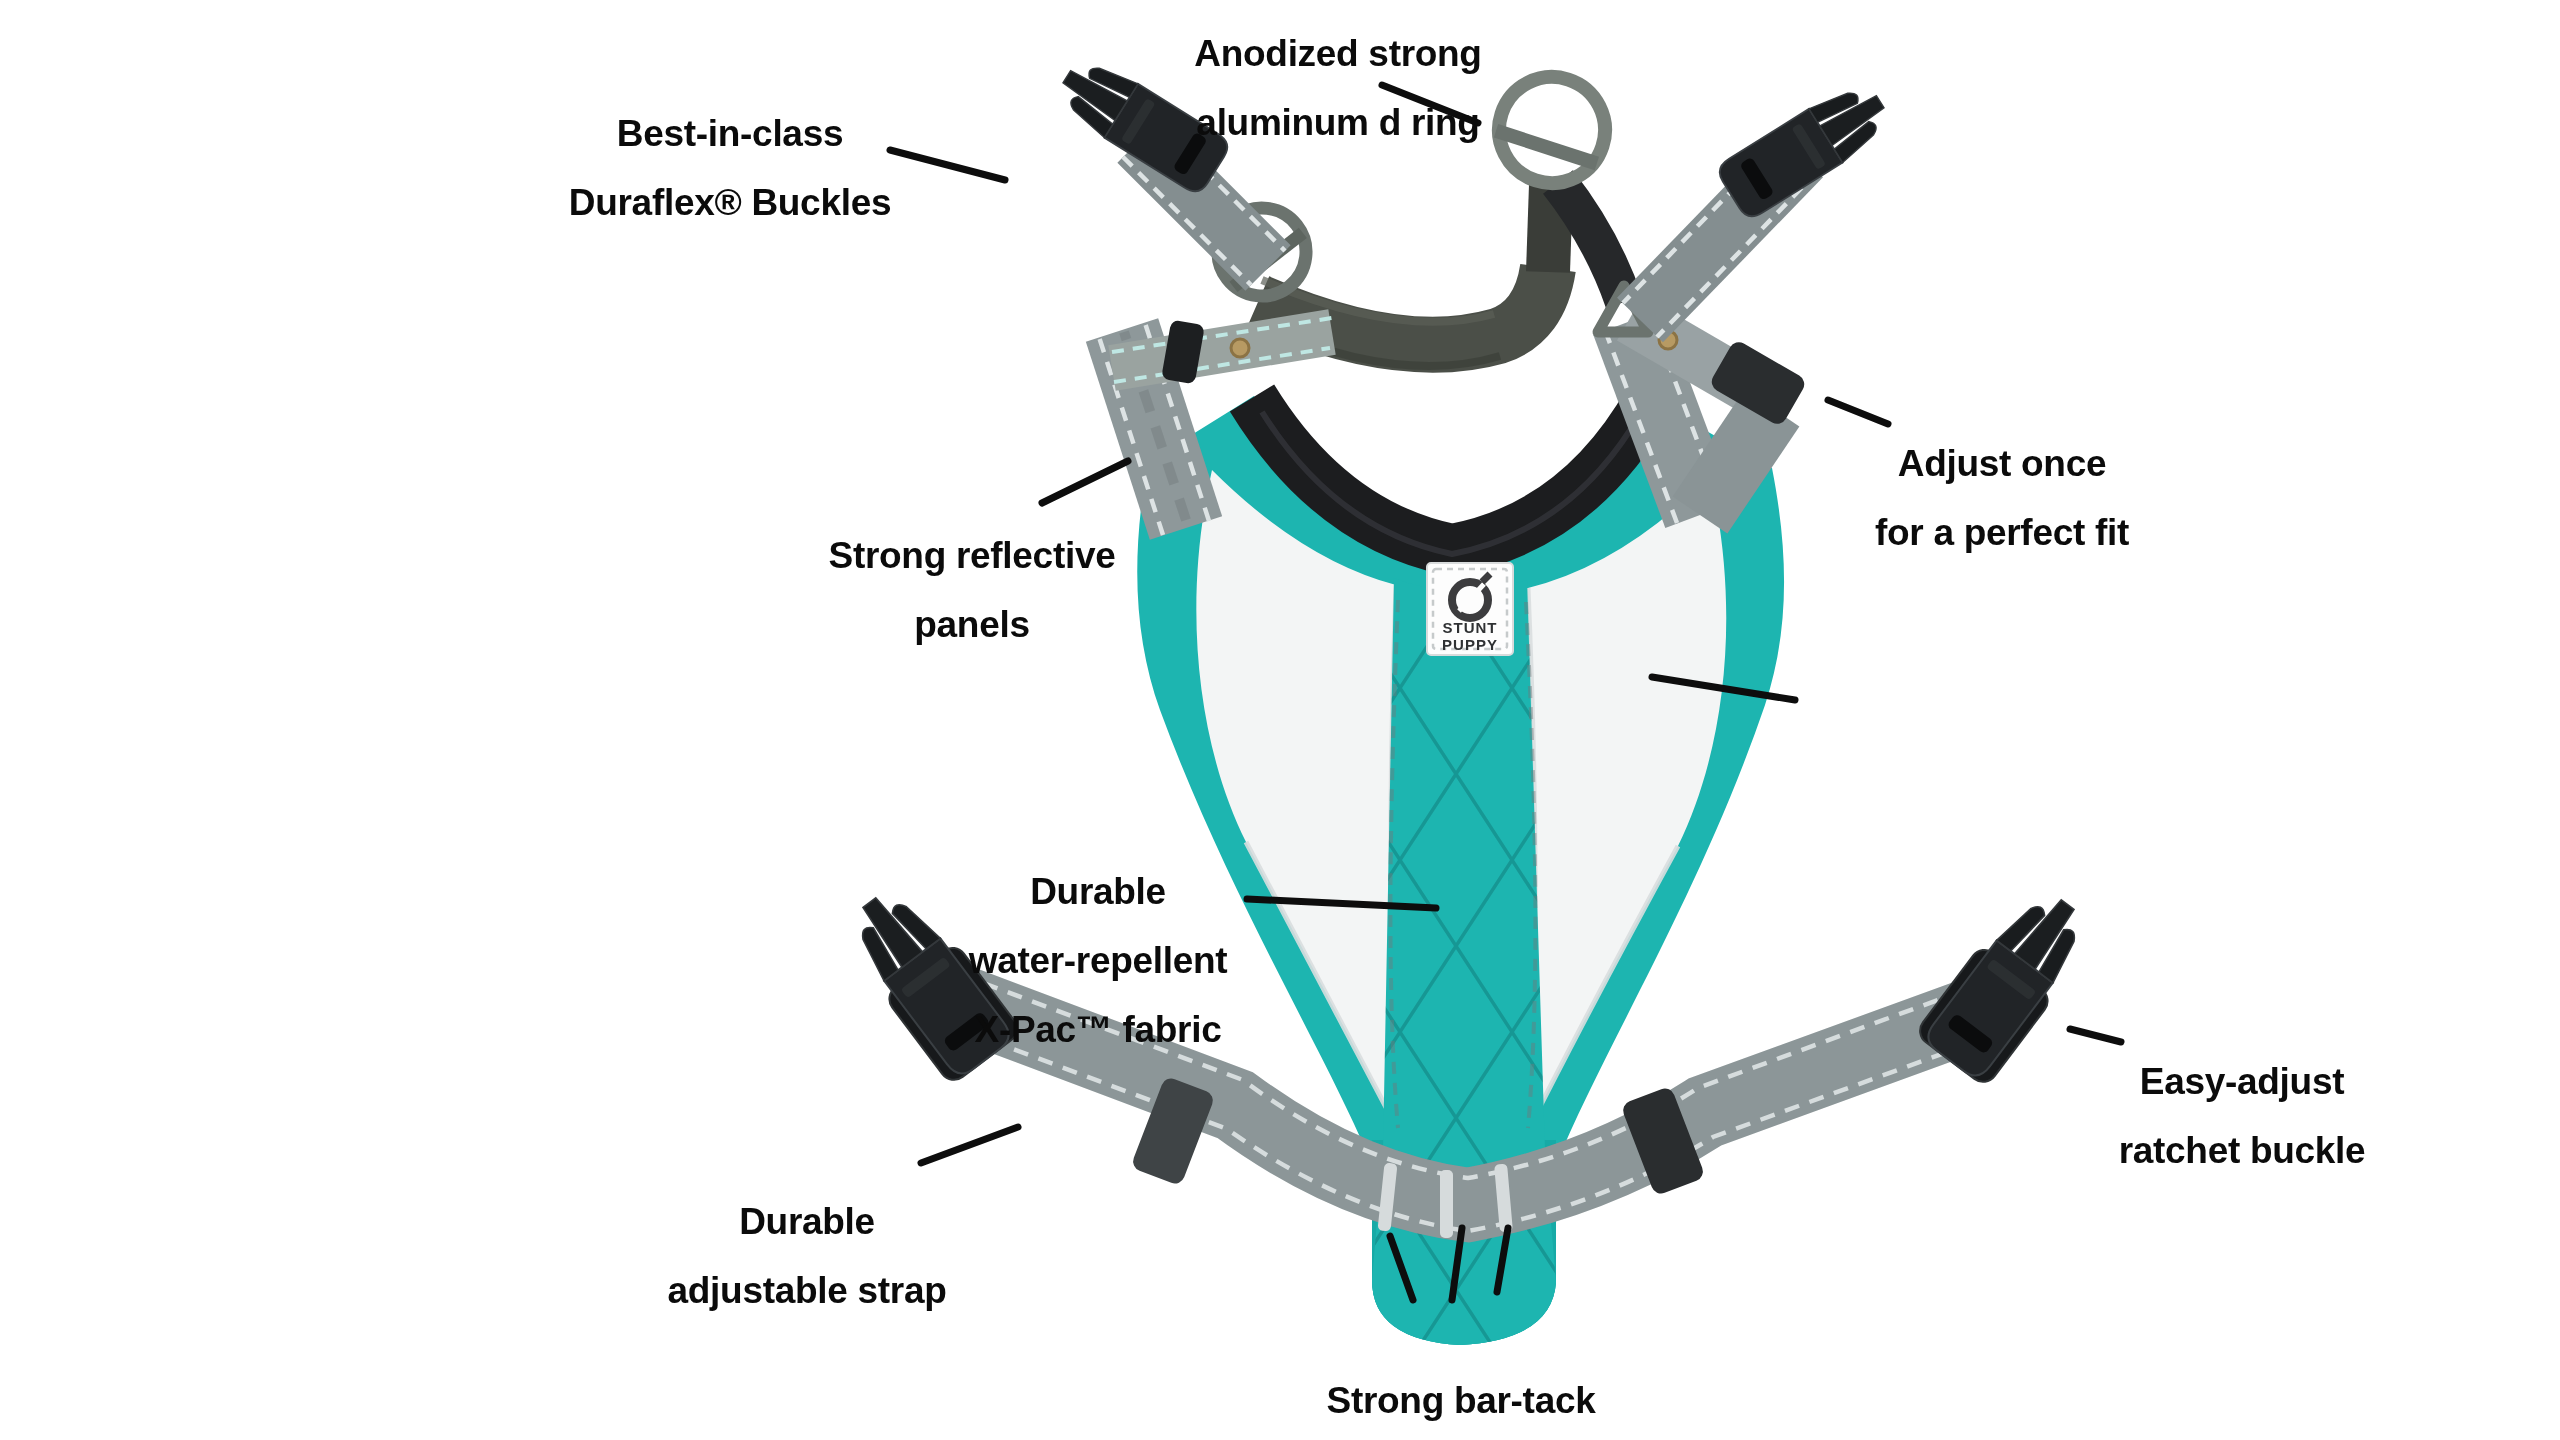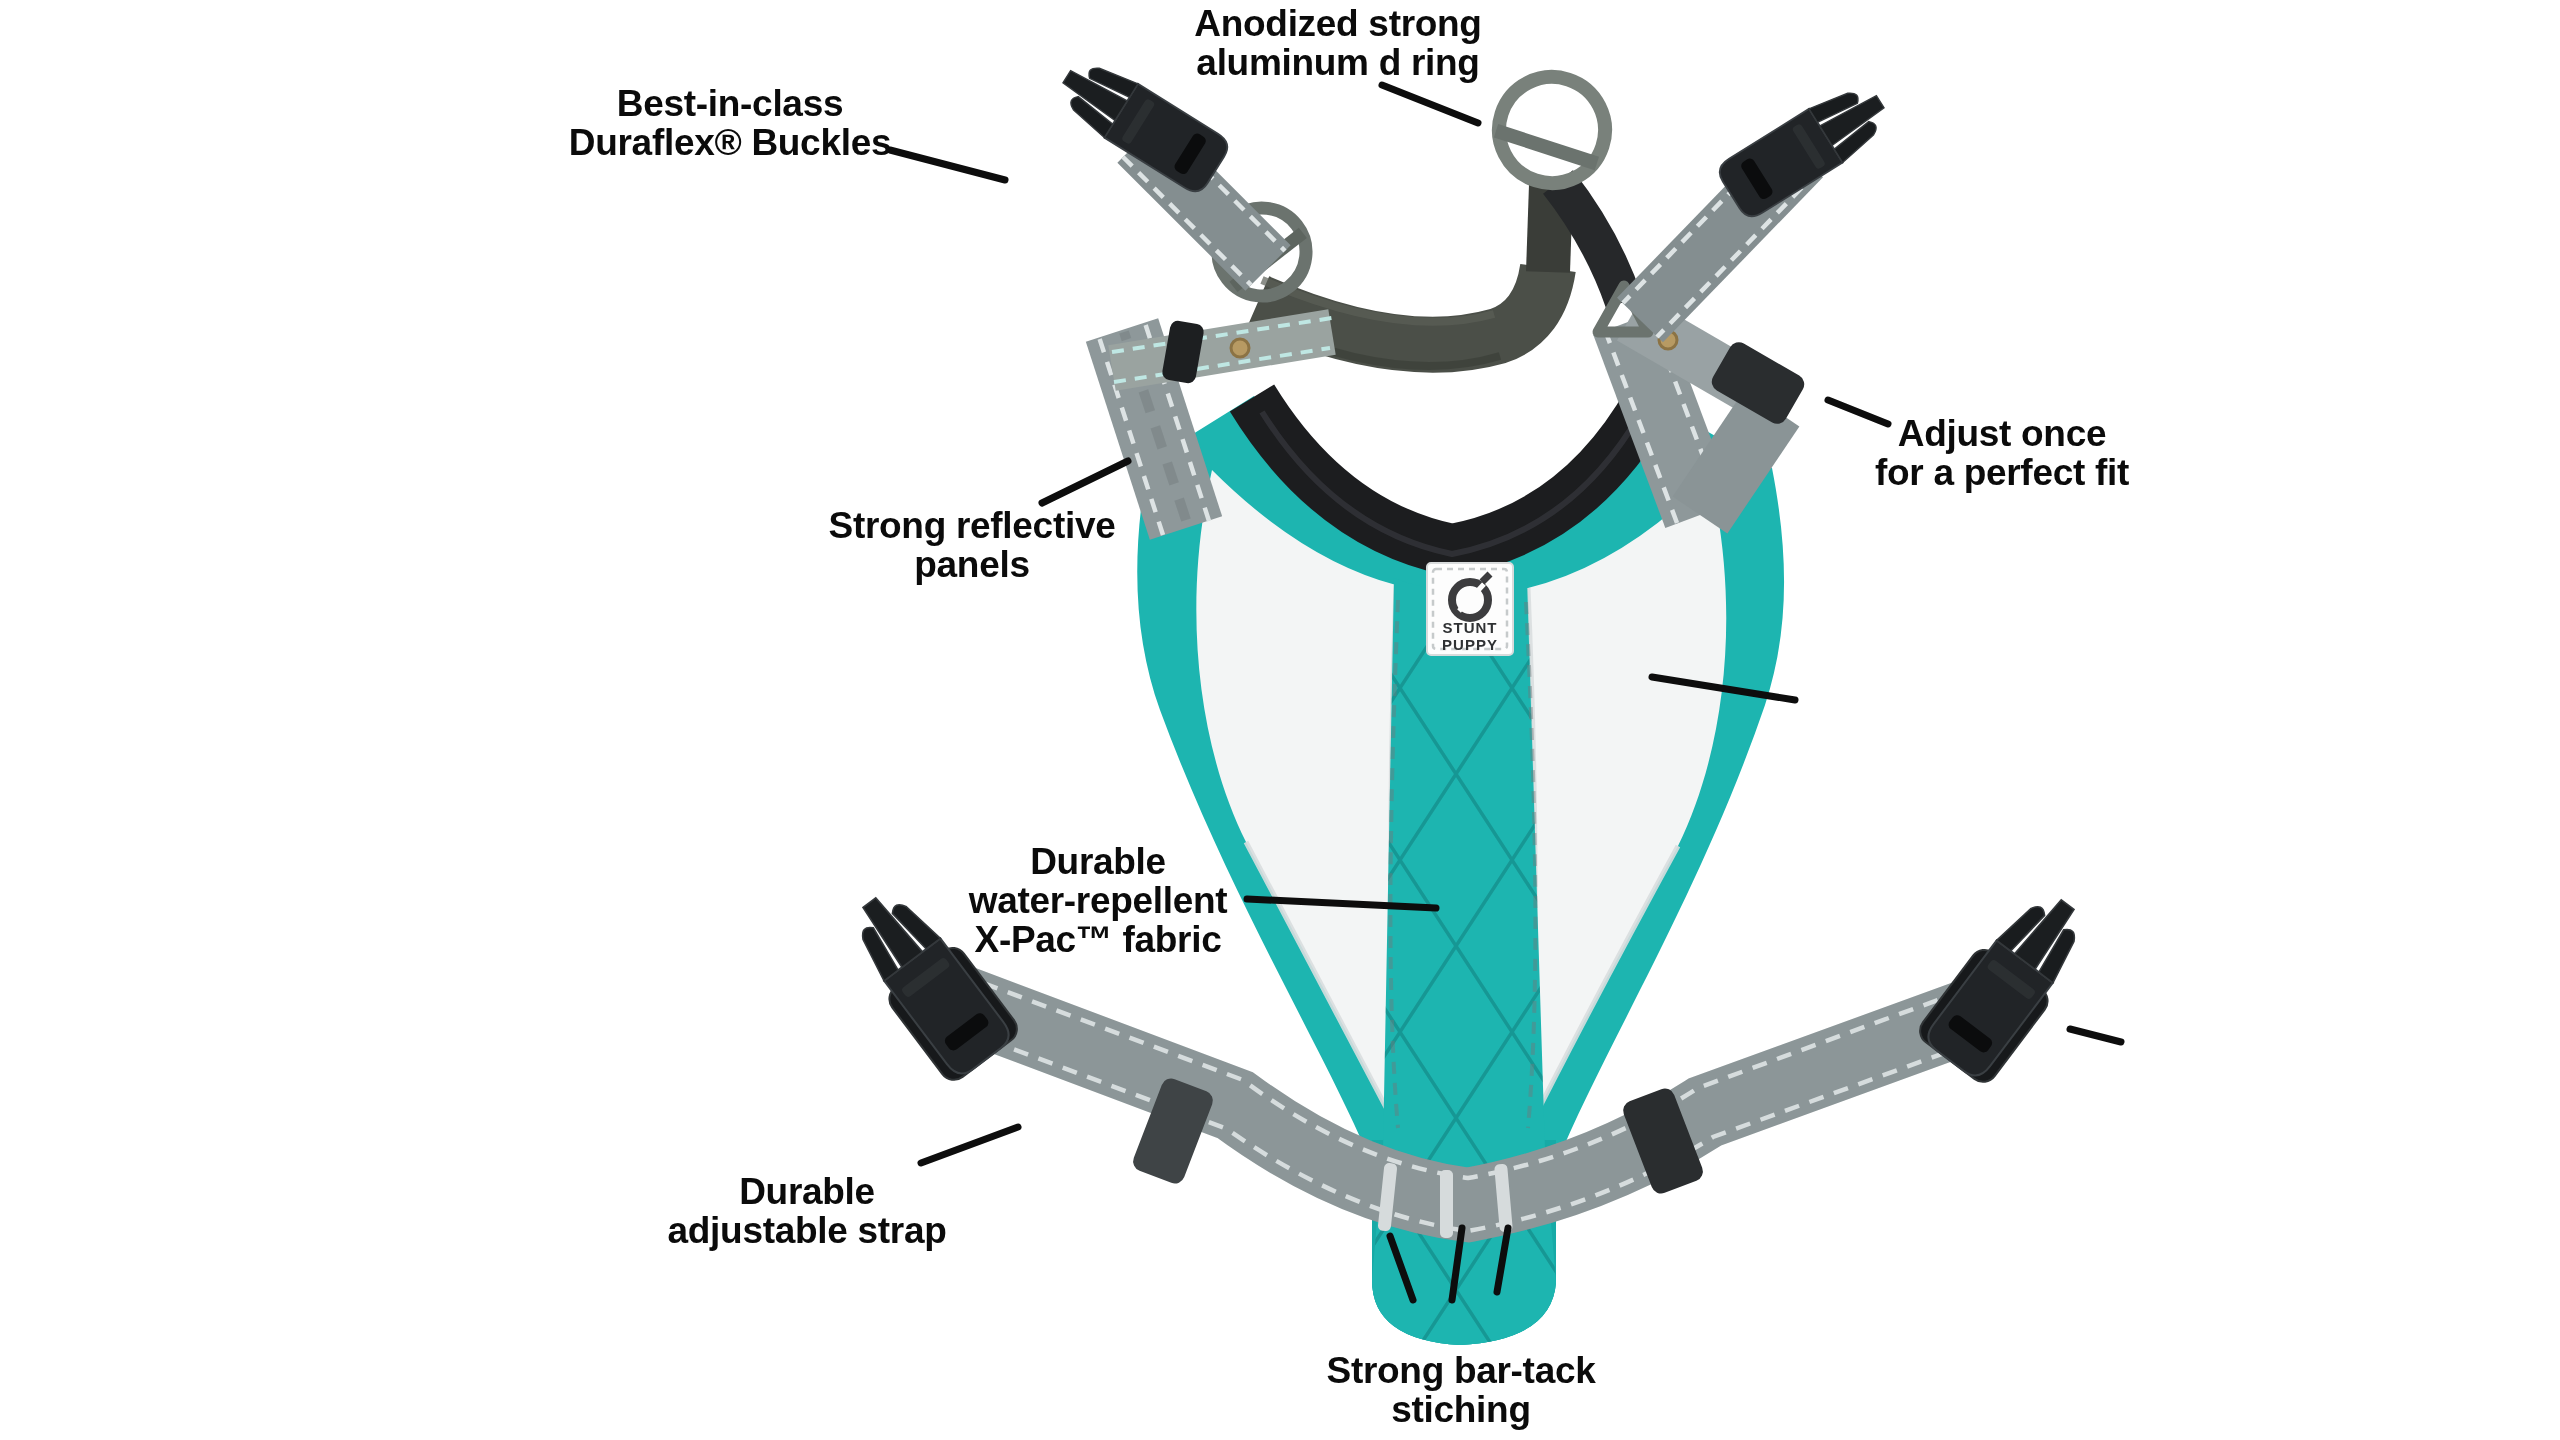--- a/index.html
+++ b/index.html
@@ -15,21 +15,21 @@
     position:absolute;
     transform:translateX(-50%);
     text-align:center;
     font-weight:700;
     font-size:37px;
     line-height:39px;
     letter-spacing:-0.3px;
     color:#0b0b0b;
     white-space:nowrap;
   }
-  .callout span{display:block;}
+  .callout span{display:block;margin-top:30px;}
 </style>
 </head>
 <body>
 
 <div class="stage">
 
   <svg width="2560" height="1440" viewBox="0 0 2560 1440">
     <defs>
       <pattern id="xpac" width="112" height="172" patternUnits="userSpaceOnUse">
         <path d="M56,0 L112,86 L56,172 L0,86 Z" fill="none" stroke="rgba(8,84,82,0.30)" stroke-width="3.5"></path>
@@ -213,20 +213,24 @@
     <span>panels</span>
   </div>
 
 
   <div class="callout" style="left:1098px;top:842px;">
     <span>Durable</span>
     <span>water-repellent</span>
     <span>X-Pac™ fabric</span>
   </div>
 
+  <div class="callout" style="left:2242px;top:1032px;">
+    <span>Easy-adjust</span>
+    <span>ratchet buckle</span>
+  </div>
 
   <div class="callout" style="left:807px;top:1172px;">
     <span>Durable</span>
     <span>adjustable strap</span>
   </div>
 
   <div class="callout" style="left:1461px;top:1351px;">
     <span>Strong bar-tack</span>
     <span>stiching</span>
   </div>

